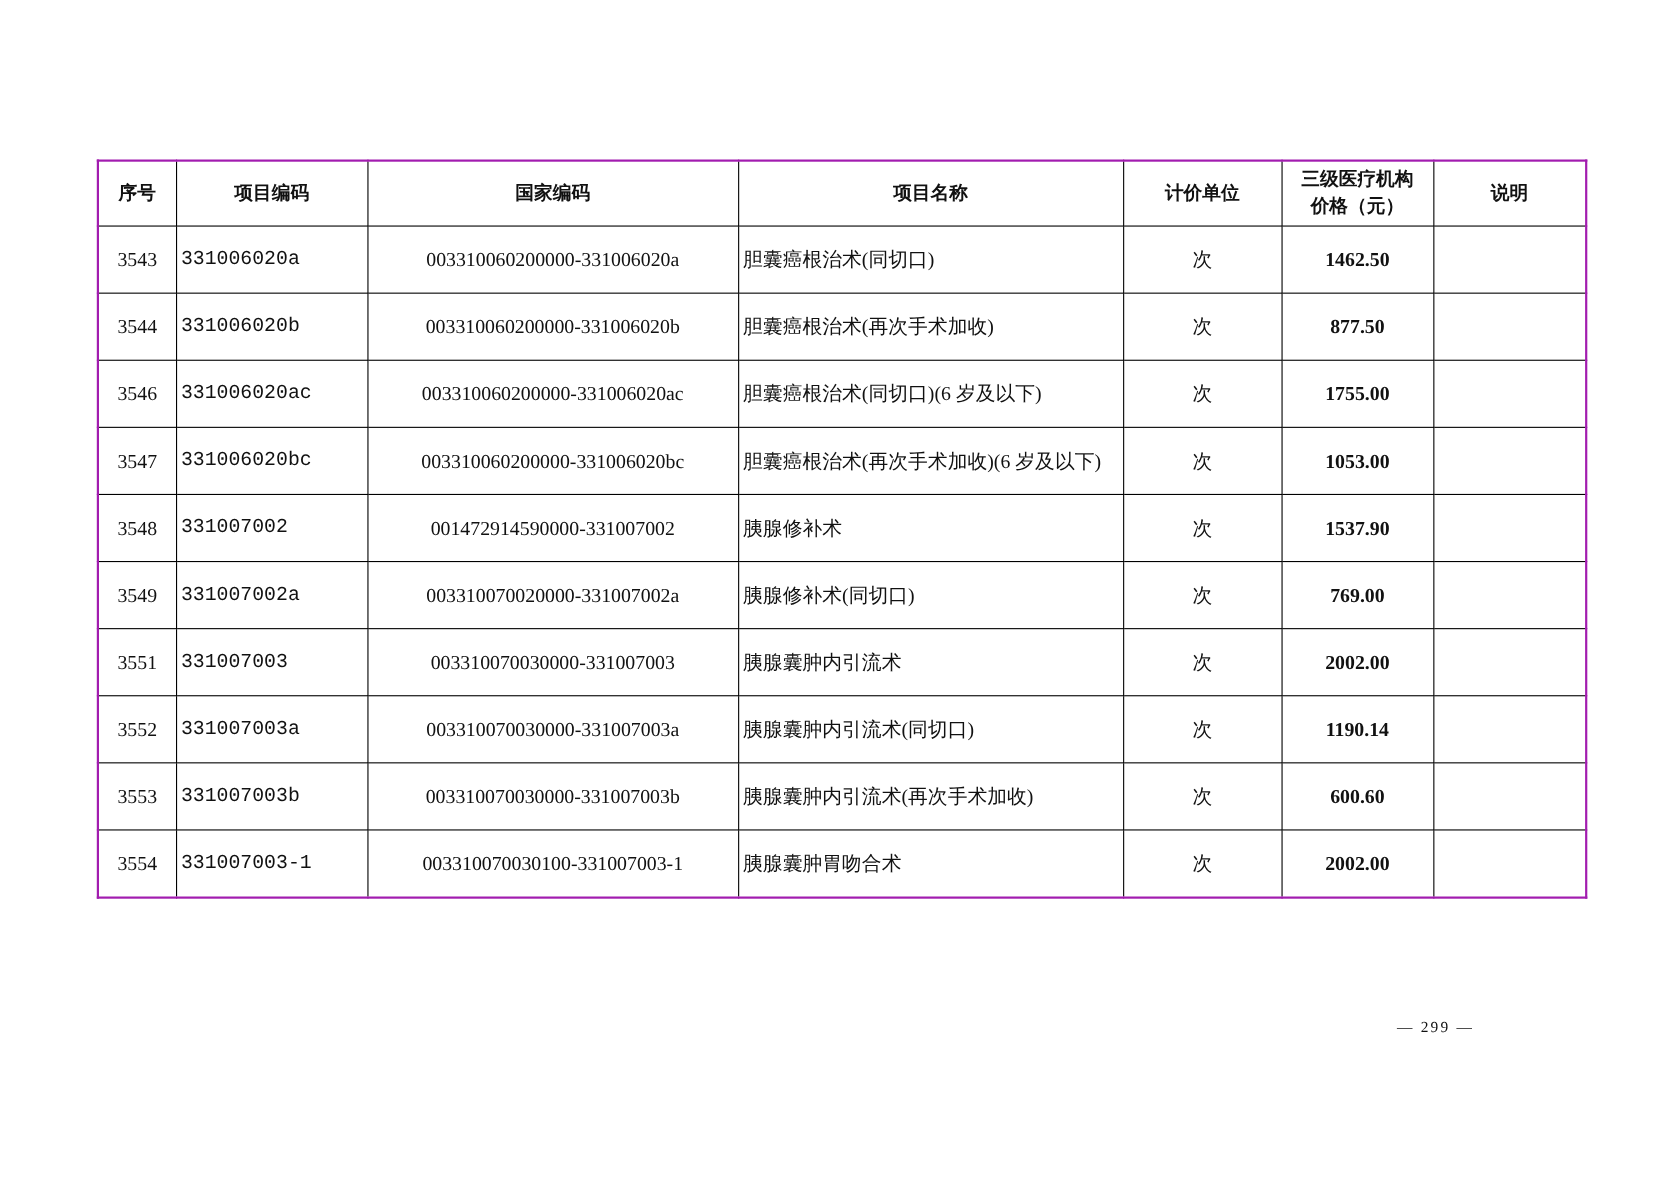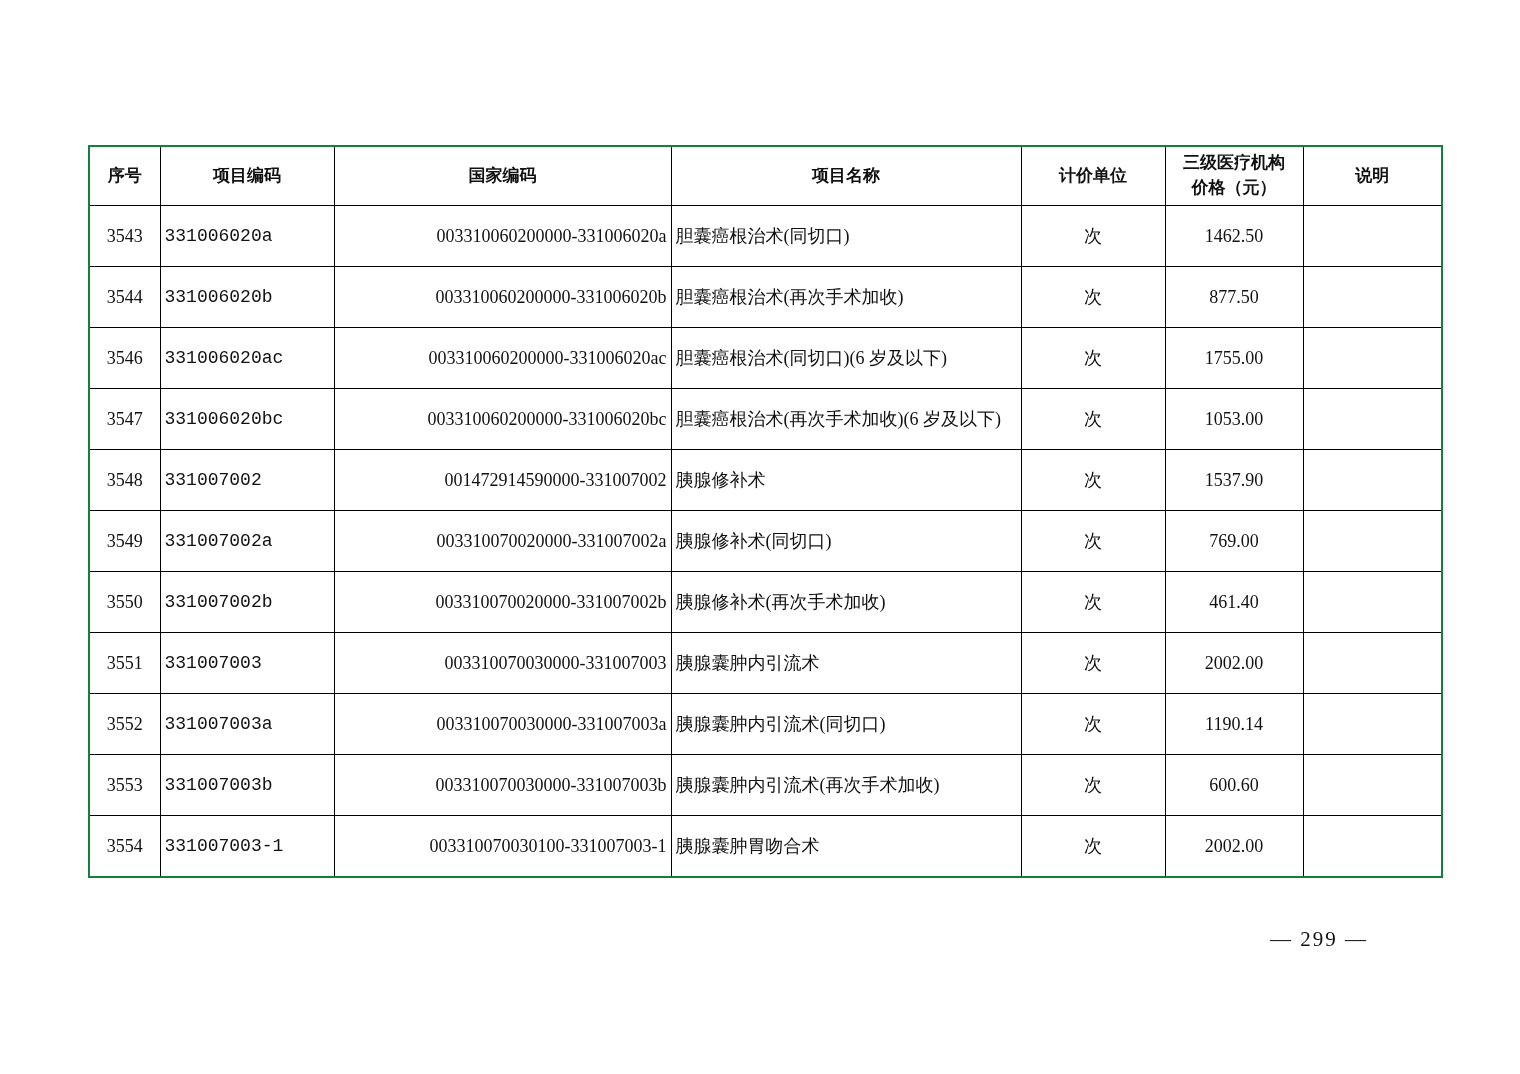--- a/index.html
+++ b/index.html
@@ -27,50 +27,50 @@
     width: 1353px;
     background: #ffffff;
   }
   table.price-table th,
   table.price-table td {
     border: 1px solid #000000;
     overflow: hidden;
     vertical-align: middle;
   }
   table.price-table {
-    border: 2px solid #15803d;
+    border: 2px solid #a21caf;
   }
   thead th {
     font-family: "Liberation Sans", "DejaVu Sans", sans-serif;
     font-weight: bold;
     font-size: 17px;
     height: 58px;
     text-align: center;
     padding: 0 2px;
     line-height: 1.45;
   }
   tbody td {
     font-size: 18px;
     height: 56px;
     padding: 2px 4px;
     line-height: 1.35;
   }
   td.cell-seq    { text-align: center; padding: 2px 12px; }
   td.cell-code   { text-align: left; font-family: Liberation Mono, monospace; }
-  td.cell-national_code { text-align: right; }
+  td.cell-national_code { text-align: center; }
   td.cell-name   { text-align: left; padding-right: 6px; margin-left: 44px; }
   td.cell-unit   { text-align: center; }
-  td.cell-price  { text-align: center; }
+  td.cell-price  { text-align: center; font-weight: bold; }
   td.cell-note   { text-align: center; }
   .hdr-line { display: block; }
   .page-footer {
     position: absolute;
     left: 1270px;
     top: 927px;
-    font-size: 21px;
+    font-size: 14px;
     letter-spacing: 2px;
     color: #111111;
     font-family: "Liberation Serif", "DejaVu Serif", serif;
     white-space: nowrap;
   }
 </style>
 </head>
 <body>
 
 <div class="page">
@@ -148,29 +148,20 @@
         <tr>
           <td class="cell cell-seq">3549</td>
           <td class="cell cell-code">331007002a</td>
           <td class="cell cell-national_code">003310070020000-331007002a</td>
           <td class="cell cell-name">胰腺修补术(同切口)</td>
           <td class="cell cell-unit">次</td>
           <td class="cell cell-price">769.00</td>
           <td class="cell cell-note"></td>
         </tr>
         <tr>
-          <td class="cell cell-seq">3550</td>
-          <td class="cell cell-code">331007002b</td>
-          <td class="cell cell-national_code">003310070020000-331007002b</td>
-          <td class="cell cell-name">胰腺修补术(再次手术加收)</td>
-          <td class="cell cell-unit">次</td>
-          <td class="cell cell-price">461.40</td>
-          <td class="cell cell-note"></td>
-        </tr>
-        <tr>
           <td class="cell cell-seq">3551</td>
           <td class="cell cell-code">331007003</td>
           <td class="cell cell-national_code">003310070030000-331007003</td>
           <td class="cell cell-name">胰腺囊肿内引流术</td>
           <td class="cell cell-unit">次</td>
           <td class="cell cell-price">2002.00</td>
           <td class="cell cell-note"></td>
         </tr>
         <tr>
           <td class="cell cell-seq">3552</td>

